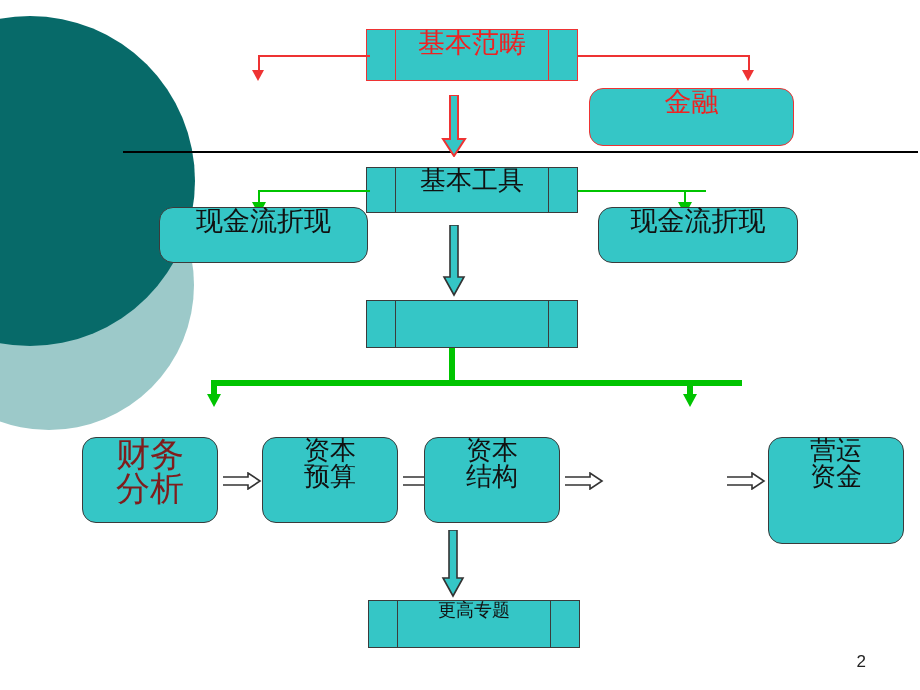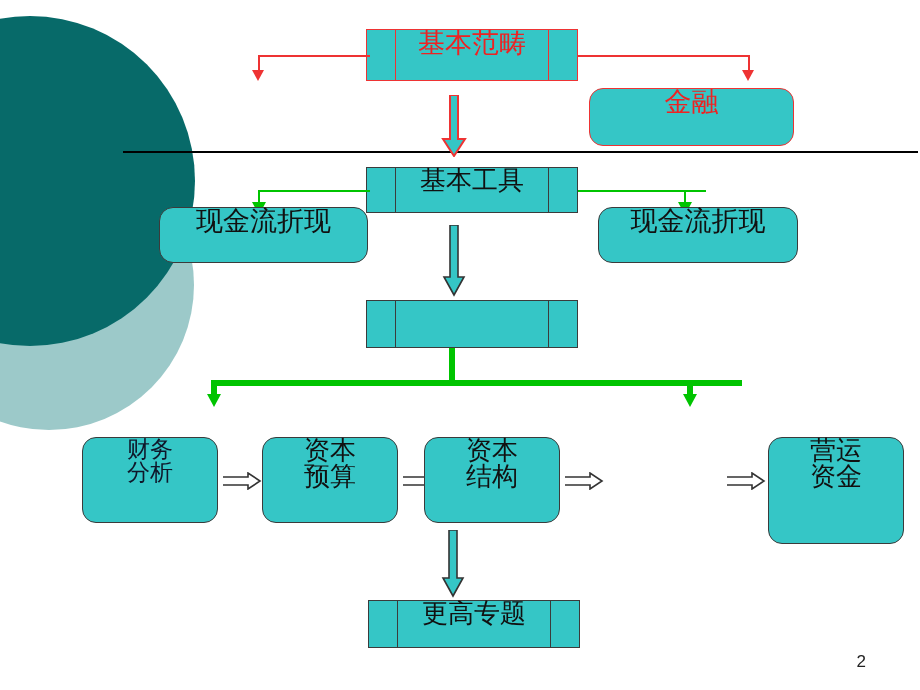--- a/index.html
+++ b/index.html
@@ -224,21 +224,21 @@
     <span class="inner-line-r"></span>
   </div>
 
   <div class="line green" style="left:449px; top:348px; width:6px; height:34px;"></div>
   <div class="line green" style="left:211px; top:380px; width:531px; height:6px;"></div>
   <div class="line green" style="left:211px; top:380px; width:6px; height:16px;"></div>
   <div class="arrowhead arrow-down-green" style="left:207px; top:394px;"></div>
   <div class="line green" style="left:687px; top:380px; width:6px; height:16px;"></div>
   <div class="arrowhead arrow-down-green" style="left:683px; top:394px;"></div>
 
-  <div class="node rounded" style="left:82px; top:437px; width:136px; height:86px; font-size:23px; color:#0f172a;">
+  <div class="node rounded" style="left:82px; top:437px; width:136px; height:86px; font-size:34px; color:#7f1d1d;">
     <span class="label">财务
 分析</span>
   </div>
 
   <div class="openarrow" style="left:222px; top:472px;">
     <svg width="40" height="18" viewBox="0 0 40 18">
       <polyline points="1,5 26,5 26,1 38,9 26,17 26,13 1,13" fill="none" stroke="#333333" stroke-width="1.6"></polyline>
     </svg>
   </div>
 
@@ -275,21 +275,21 @@
     <span class="label">营运
 资金</span>
   </div>
 
   <div class="fatarrow" style="left:440px; top:530px;">
     <svg width="26" height="68" viewBox="0 0 26 68">
       <polygon points="9,0 17,0 17,48 23,48 13,66 3,48 9,48" fill="#35c6c6" stroke="#333333" stroke-width="1.6"></polygon>
     </svg>
   </div>
 
-  <div class="node banner" style="left:368px; top:600px; width:212px; height:48px; font-size:26px; color:#111;">
+  <div class="node banner" style="left:368px; top:600px; width:212px; height:48px; font-size:18px; color:#111;">
     <span class="inner-line-l"></span>
     <span class="inner-line-r"></span>
     <span class="label">更高专题</span>
   </div>
 
   <div class="pagenum">2</div>
 
 </div>
 
 </body></html>

